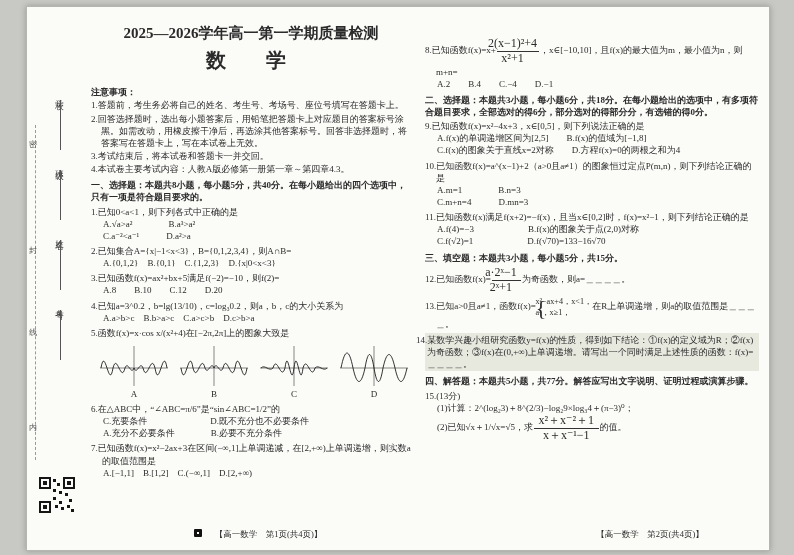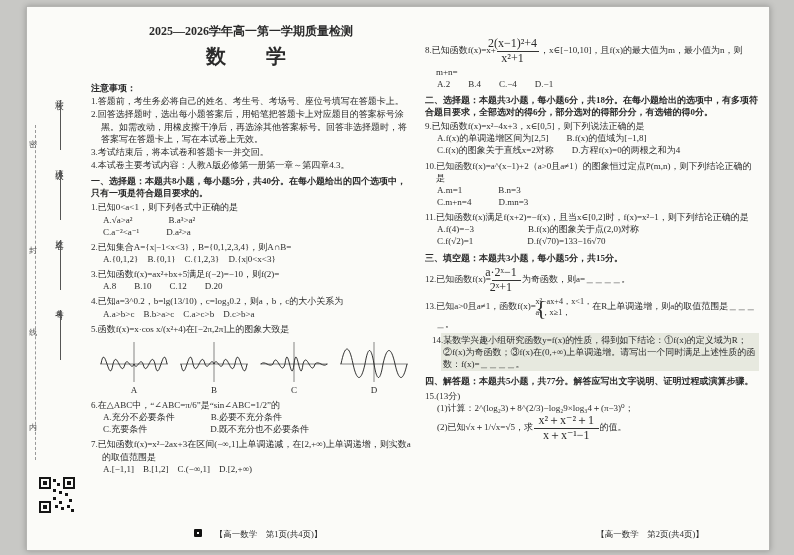--- a/index.html
+++ b/index.html
@@ -19,36 +19,36 @@
   .seal{position:absolute;left:2px;font-size:8px;color:#555;}
   .field-strip{position:absolute;left:22px;top:86px;width:22px;display:flex;flex-direction:column;align-items:center;}
   .field{display:flex;flex-direction:column;align-items:center;margin-bottom:13px;}
   .flabel{writing-mode:vertical-rl;font-size:8.5px;letter-spacing:2px;color:#333;}
   .fline{width:0;border-left:1px solid #555;height:50px;margin-top:3px;}
   .qr{position:absolute;left:12px;top:470px;width:36px;height:36px;}
   
   .col{position:absolute;font-size:9px;line-height:1.35;}
   .col-left{left:64px;top:16px;width:320px;}
   .col-right{left:398px;top:30px;width:334px;}
-  .title1{text-align:center;font-size:12px;font-weight:bold;}
+  .title1{text-align:center;font-size:15px;font-weight:bold;}
   .title2{text-align:center;font-size:20px;font-weight:bold;letter-spacing:10px;margin:4px 0 12px;}
   .notice-title{font-weight:bold;margin-bottom:1px;}
   .notice{padding-left:10px;text-indent:-10px;margin-bottom:1px;}
   .sec{font-weight:bold;margin:4px 0 2px;}
   .q{margin-bottom:3px;}
   .stem{padding-left:11px;text-indent:-11px;}
   .opts{padding-left:12px;}
   
   .frac{display:inline-flex;flex-direction:column;vertical-align:middle;text-align:center;font-size:12px;line-height:1.15;margin:0 1px;}
   .frac .num{border-bottom:0.8px solid #333;padding:0 2px;}
   .frac .den{padding:0 9px;}
   .brace{font-size:22px;font-weight:400;vertical-align:middle;line-height:0.9;}
   .brace::before{content:"{";}
   .piece{display:inline-flex;flex-direction:column;vertical-align:middle;font-size:8.2px;line-height:1.25;}
-  .hl{background:#e7e9df;display:block;padding:1px 2px;margin-left:16px;}
+  .hl{background:#e7e9df;display:block;padding:1px 2px;}
   
   .graphs{display:flex;justify-content:space-between;margin:3px 0 0 6px;}
   .graph{width:74px;height:46px;}
   .glabels{display:flex;justify-content:space-between;margin:0 0 2px 6px;}
   .glabels span{width:74px;text-align:center;}
   
   .footer{position:absolute;top:522px;font-size:8.5px;display:flex;align-items:flex-start;gap:13px;}
   .footer-left{left:116px;width:230px;justify-content:center;}
   .footer-right{left:508px;width:230px;justify-content:center;}
   .logo{display:inline-block;width:8px;height:8px;background:#111;border-radius:1px;position:relative;}
@@ -165,22 +165,22 @@
       <div class="glabels">
         <span>A</span>
         <span>B</span>
         <span>C</span>
         <span>D</span>
       </div>
     </div>
 
     <div class="q">
       <div class="stem">6.在△ABC中，“∠ABC=π/6”是“sin∠ABC=1/2”的</div>
+      <div class="opts">C.充要条件　　　　　　　D.既不充分也不必要条件</div>
       <div class="opts">A.充分不必要条件　　　　B.必要不充分条件</div>
-      <div class="opts">C.充要条件　　　　　　　D.既不充分也不必要条件</div>
     </div>
 
     <div class="q">
       <div class="stem">7.已知函数f(x)=x²−2ax+3在区间(−∞,1]上单调递减，在[2,+∞)上单调递增，则实数a的取值范围是</div>
       <div class="opts">A.[−1,1]　B.[1,2]　C.(−∞,1]　D.[2,+∞)</div>
     </div>
   </div>
 
   <div class="col col-right">
 

